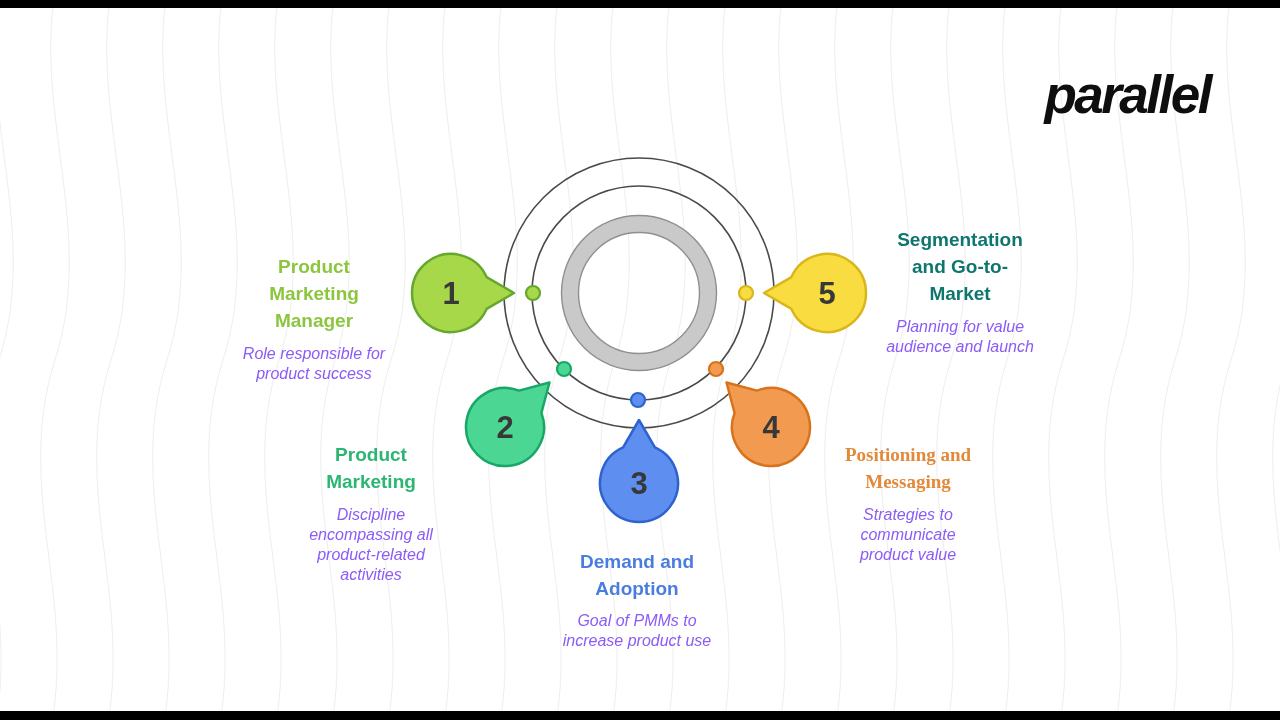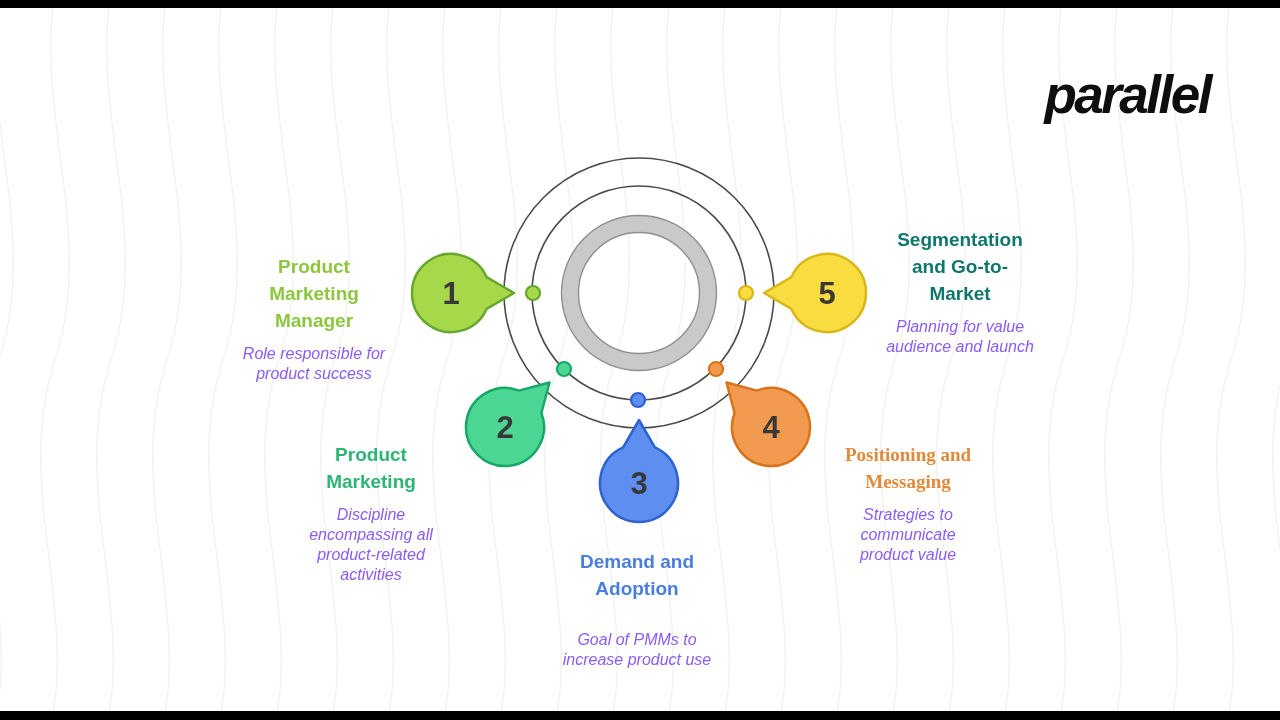--- a/index.html
+++ b/index.html
@@ -25,21 +25,21 @@
   .lbl{position:absolute;text-align:center;z-index:3;}
   .lbl .t{margin:0 auto;font-size:19px;font-weight:700;line-height:27px;}
   .lbl .d{margin:10px auto 0;font-size:16px;line-height:20px;color:#8b5cf6;font-style:italic;}
   #lbl1{left:234px;top:226px;width:160px;margin-top:27px;}
   #lbl1 .t{max-width:104px;}
   #lbl2{left:281px;top:441px;width:180px;}
   #lbl2 .t{max-width:120px;}
   #lbl2 .d{max-width:142px;}
   #lbl3{left:547px;top:548px;width:180px;}
   #lbl3 .t{max-width:130px;}
-  #lbl3 .d{max-width:172px;margin-top:28px;}
+  #lbl3 .d{max-width:172px;margin-top:9px;}
   #lbl4{left:818px;top:441px;width:180px;}
   #lbl4 .t{max-width:140px;font-family:Liberation Serif, serif;}
   #lbl4 .d{max-width:116px;}
   #lbl5{left:872px;top:226px;width:176px;}
   #lbl5 .t{max-width:132px;}
   #lbl5 .d{max-width:176px;}
   .c1{color:#8cc63f;}
   .c2{color:#2bb673;}
   .c3{color:#4a7de0;}
   .c4{color:#e3893a;}

